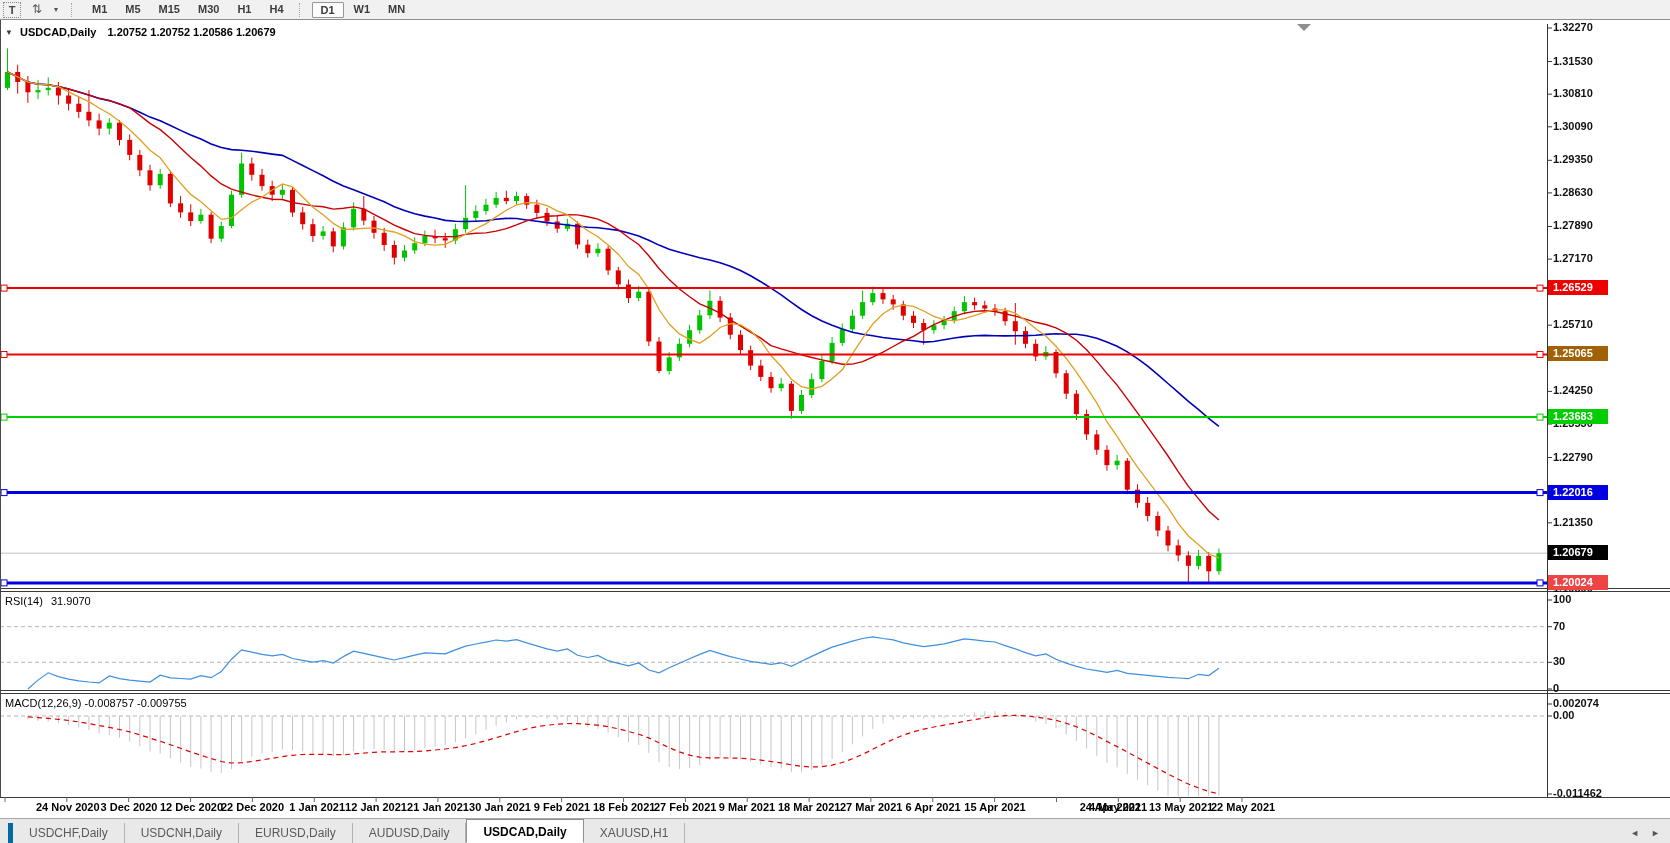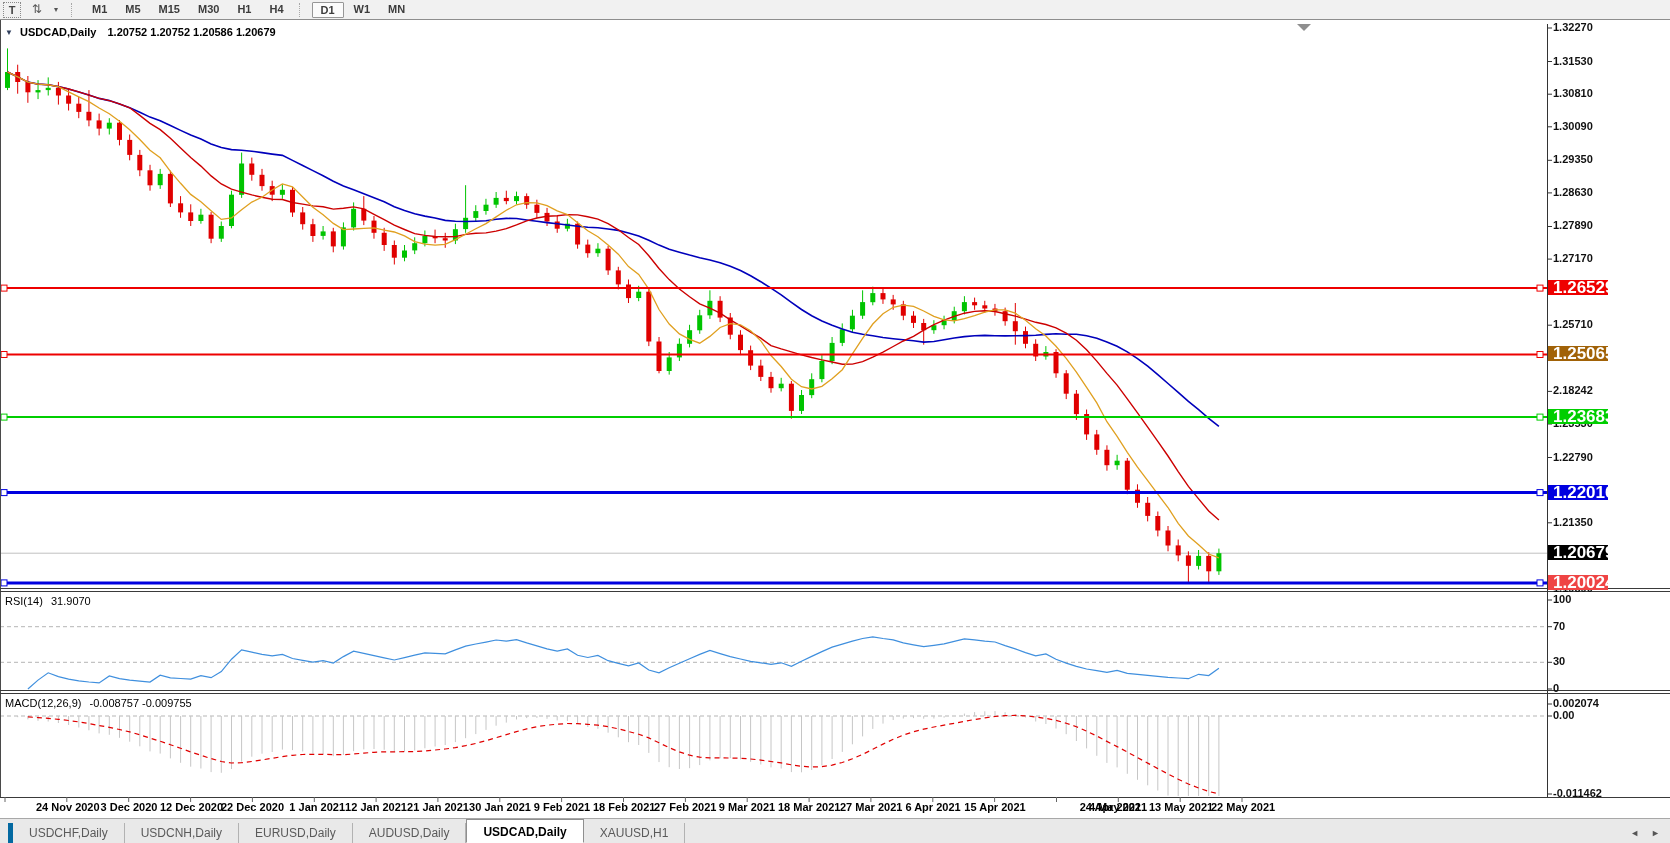--- a/index.html
+++ b/index.html
@@ -15,21 +15,21 @@
   .caret{font-size:8px;color:#555;width:12px;text-align:center}
   .grip{width:6px;height:14px;border-left:1px dotted #a8a8a8;margin:0 6px}
   #tfbar{display:flex;align-items:center;height:20px}
   .tf{padding:1px 8px;font-size:11px;font-weight:700;color:#3c3c3c;height:16px;line-height:13px;margin:0 1px}
   .tf.active{background:#fbfbfb;border:1px solid #979797;border-radius:1px}
   
   svg#canvas{position:absolute;left:0;top:0;z-index:1;pointer-events:none}
   .overlay-label{position:absolute;font-size:11px;font-weight:700;color:#000;z-index:4;white-space:nowrap}
   .tri{color:#2f3e5c;font-size:8px;vertical-align:1px;margin-right:4px}
   .ptick{position:absolute;left:1553px;width:70px;font-size:11px;font-weight:700;color:#101010;z-index:2;white-space:nowrap}
-  .badge{position:absolute;left:1548px;width:60px;height:15px;color:#fff;font-size:17px;font-weight:700;
+  .badge{position:absolute;left:1548px;width:60px;height:15px;color:#fff;font-size:11px;font-weight:700;
     line-height:15px;padding-left:5px;z-index:3;white-space:nowrap}
   .dlabel{position:absolute;top:801px;font-size:11px;font-weight:700;color:#000;z-index:2;white-space:nowrap}
   
   #tabbar{position:absolute;left:0;top:818px;width:1670px;height:25px;background:#e9e9e9;
     border-top:1px solid #a8a8a8;display:flex;align-items:flex-end;padding-left:8px;z-index:6}
   #tabsrow{display:flex;align-items:flex-end;height:25px}
   .tab{height:20px;padding:3px 16px 2px 16px;font-size:12px;color:#5a5a5a;border-right:1px solid #b2b2b2;
     line-height:14px;cursor:default;margin-bottom:0}
   .tab:first-child{border-left:5px solid #0369a1}
   .tab.active{background:#fff;border:1px solid #8f8f8f;border-bottom:1px solid #fff;color:#000;
@@ -509,21 +509,21 @@
     <span style="margin-left:8px">1.20752 1.20752 1.20586 1.20679</span>
   </div>
 
   <div class="overlay-label" style="left:5px;top:595px;font-weight:400">
     <span>RSI(14)</span>
     <span style="margin-left:5px">31.9070</span>
   </div>
 
   <div class="overlay-label" style="left:5px;top:697px;font-weight:400">
     <span>MACD(12,26,9)</span>
-    <span style="margin-left:5px">-0.008757 -0.009755</span>
+    <span style="">-0.008757 -0.009755</span>
   </div>
 
   <div id="tabbar">
     <div id="tabsrow">
         <div class="tab">USDCHF,Daily</div>
         <div class="tab">USDCNH,Daily</div>
         <div class="tab">EURUSD,Daily</div>
         <div class="tab">AUDUSD,Daily</div>
         <div class="tab active">USDCAD,Daily</div>
         <div class="tab">XAUUSD,H1</div>
@@ -559,21 +559,21 @@
     <div class="ptick" style="top: 55px;">1.31530</div>
     <div class="ptick" style="top: 87px;">1.30810</div>
     <div class="ptick" style="top: 120px;">1.30090</div>
     <div class="ptick" style="top: 153px;">1.29350</div>
     <div class="ptick" style="top: 186px;">1.28630</div>
     <div class="ptick" style="top: 219px;">1.27890</div>
     <div class="ptick" style="top: 252px;">1.27170</div>
     <div class="ptick" style="top: 285px;">1.26450</div>
     <div class="ptick" style="top: 318px;">1.25710</div>
     <div class="ptick" style="top: 351px;">1.24990</div>
-    <div class="ptick" style="top: 384px;">2.18242</div>
+    <div class="ptick" style="top: 384px;">1.24250</div>
     <div class="ptick" style="top: 417px;">1.23530</div>
     <div class="ptick" style="top: 451px;">1.22790</div>
     <div class="ptick" style="top: 516px;">1.21350</div>
     <div class="ptick" style="top: 582px;">1.19890</div>
     <div class="badge" style="top: 280px; background: rgb(238, 0, 0);">1.26529</div>
     <div class="badge" style="top: 346px; background: #a16207;">1.25065</div>
     <div class="badge" style="top: 409px; background: rgb(0, 206, 0);">1.23683</div>
     <div class="badge" style="top: 485px; background: rgb(0, 0, 224);">1.22016</div>
     <div class="badge" style="top: 545px; background: rgb(0, 0, 0);">1.20679</div>
     <div class="badge" style="top: 575px; background: #ef4444;">1.20024</div>

